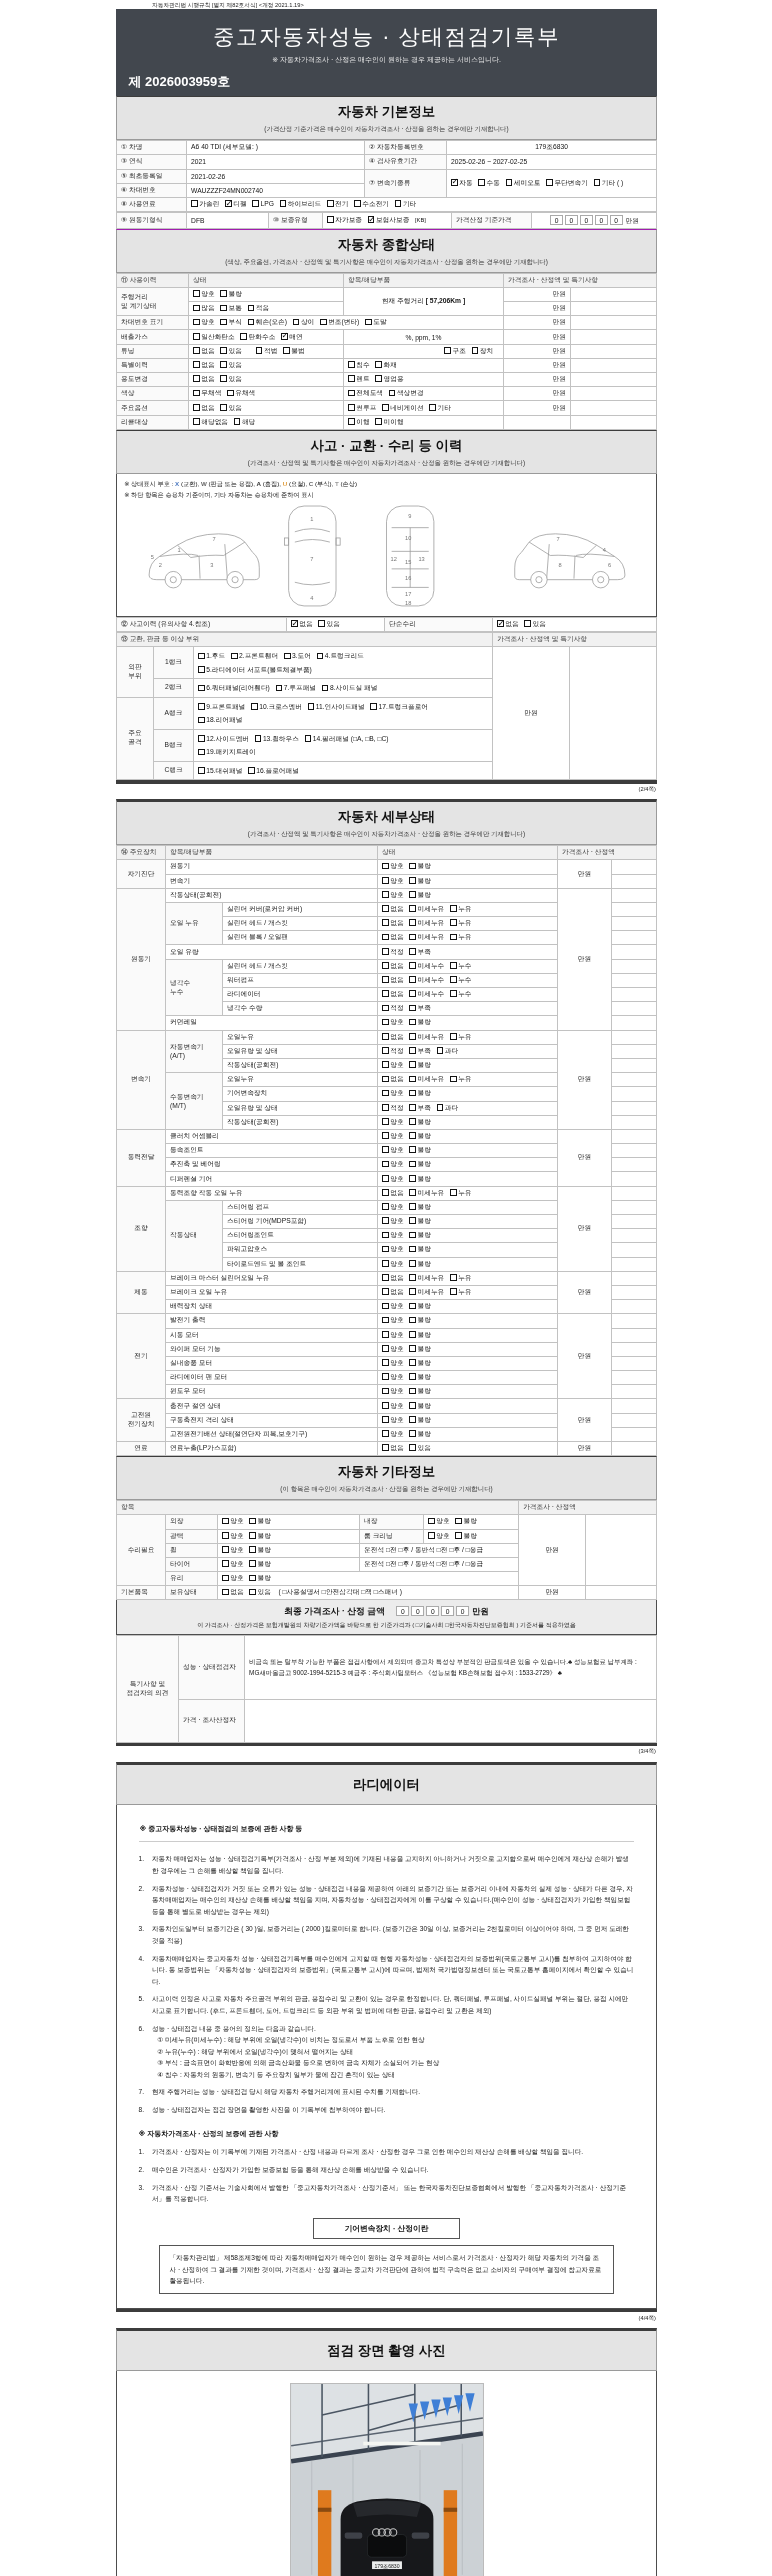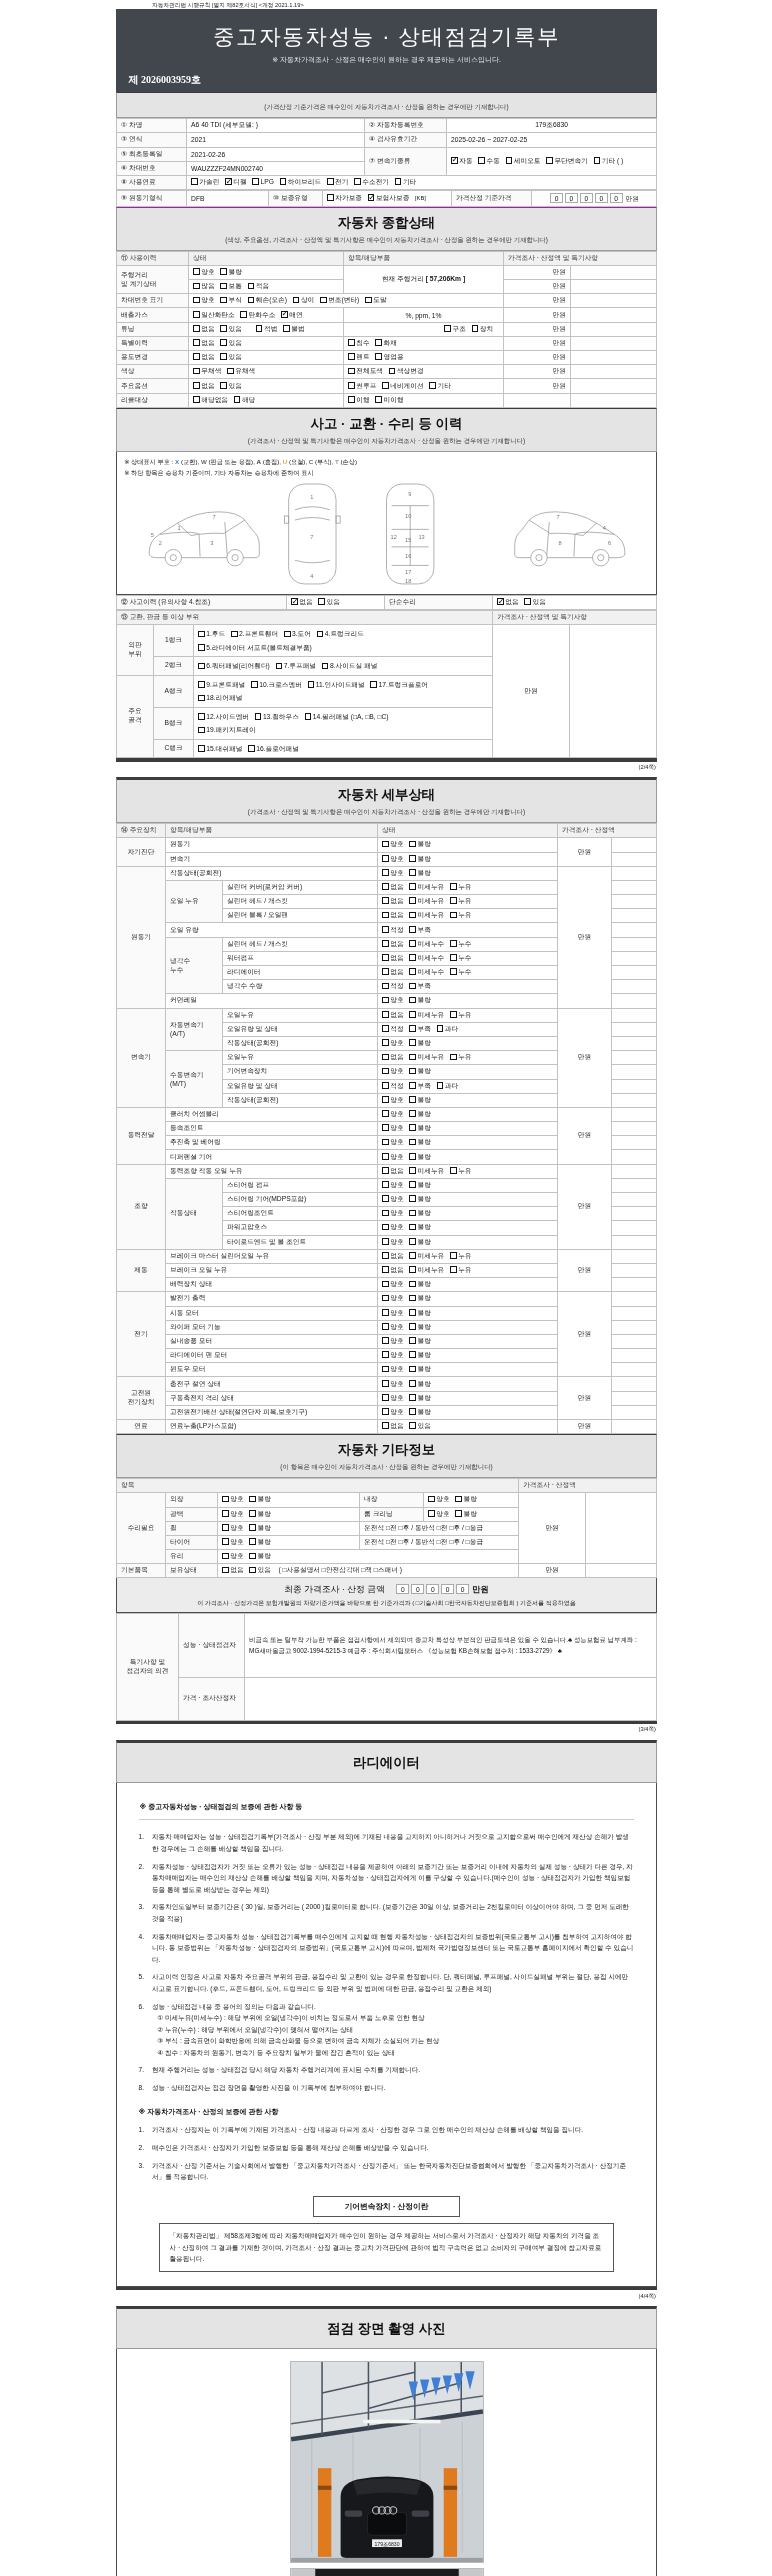--- a/index.html
+++ b/index.html
@@ -5,21 +5,21 @@
   html,body{margin:0;padding:0;}
   body{width:773px;height:2576px;overflow:hidden;background:#fff;color:#111;
        font-family:"Liberation Sans","DejaVu Sans",sans-serif;position:relative;}
   .form-ref{position:absolute;top:1.5px;left:152px;font-size:5.7px;color:#222;}
   .doc{position:absolute;left:116px;top:8.8px;width:541px;}
   
   .hdr{background:#42474e;color:#fff;padding:13.4px 12.4px 5.2px;box-sizing:border-box;}
   .hdr-title{text-align:center;font-size:21.6px;font-weight:400;letter-spacing:1.5px;}
   .hdr-sub{text-align:center;font-size:12px;font-weight:700;margin-top:5.2px;}
   .hdr-note{text-align:center;font-size:7px;margin-top:3.6px;color:#e9e9e9;}
-  .doc-no{font-size:10px;font-weight:700;margin-top:8.2px;font-family:Liberation Serif, serif;}
+  .doc-no{font-size:13px;font-weight:700;margin-top:8.2px;}
   
   .band{border:0.5px solid #9a9a9a;border-top:1px solid #3c3c3c;background:#e4e4e4;text-align:center;padding:6.2px 3.1px 5.2px;}
   .band.page-top{border-top:3.6px solid #3c3c3c;}
   .band h2{margin:0;font-size:13.4px;font-weight:700;}
   .band .bnote{font-size:6.4px;margin-top:3.6px;color:#333;}
   
   table{border-collapse:collapse;width:100%;table-layout:fixed;border:1px solid #4d4d4d;border-top:none;background:#fff;}
   td{border:0.5px solid #c2c2c2;padding:2.1px 4.1px;font-size:6.7px;vertical-align:middle;word-break:keep-all;}
   .lab{background:#fafafa;color:#222;}
   .center{text-align:center;}
@@ -35,21 +35,21 @@
   
   .pgbar{height:3.6px;background:#3c3c3c;}
   .pgmark{text-align:right;font-size:5.7px;color:#222;padding:2.1px 1px 5.2px;}
   
   .legendbox{border:1px solid #4d4d4d;border-top:none;background:#fff;padding:5.2px 7.2px 1px;}
   .legend{font-size:6.2px;margin:1.5px 0;}
   .legend b{font-weight:700;}
   .diagram-wrap{text-align:center;padding:3.1px 0 5.2px;}
   
   .final{border:1px solid #4d4d4d;border-top:none;background:#ececec;text-align:center;padding:5.2px 4.1px 4.1px;}
-  .final-label{font-size:8.8px;font-weight:400;margin-right:8.2px;text-align:center;}
+  .final-label{font-size:8.8px;font-weight:700;margin-right:8.2px;text-align:center;}
   .final-note{font-size:6px;margin-top:3.6px;color:#222;}
   .op-text{font-size:6.4px;line-height:1.8;}
   
   .notice-body{border:1px solid #4d4d4d;border-top:none;background:#fff;padding:15.5px 21.6px 13.4px;}
   .nsub{font-size:7px;font-weight:700;padding:3.1px 1px 7.2px;border-bottom:0.5px solid #ccc;margin-bottom:11.3px;}
   .nsub2{font-size:7px;font-weight:700;margin:13.4px 0 7.2px;}
   .nit{display:flex;margin:0 0 6.2px;font-size:6.6px;line-height:1.75;}
   .nnum{width:13.4px;flex:none;}
   .ntext{flex:1;}
   .nsubitem{margin-left:5.2px;}
@@ -67,20 +67,21 @@
 
 <div class="doc">
 
   <header class="hdr">
     <div class="hdr-title">중고자동차성능 · 상태점검기록부</div>
     <div class="hdr-note">※ 자동차가격조사 · 산정은 매수인이 원하는 경우 제공하는 서비스입니다.</div>
     <div class="doc-no">제 2026003959호</div>
   </header>
 
   <div class="band">
+    <h2>자동차 기본정보</h2>
     <div class="bnote">(가격산정 기준가격은 매수인이 자동차가격조사 · 산정을 원하는 경우에만 기재합니다)</div>
   </div>
   <table id="basic-table">
 <colgroup>
         <col style="width:70px">
         <col style="width:178px">
         <col style="width:82px">
         <col>
       </colgroup>
 <tbody>

